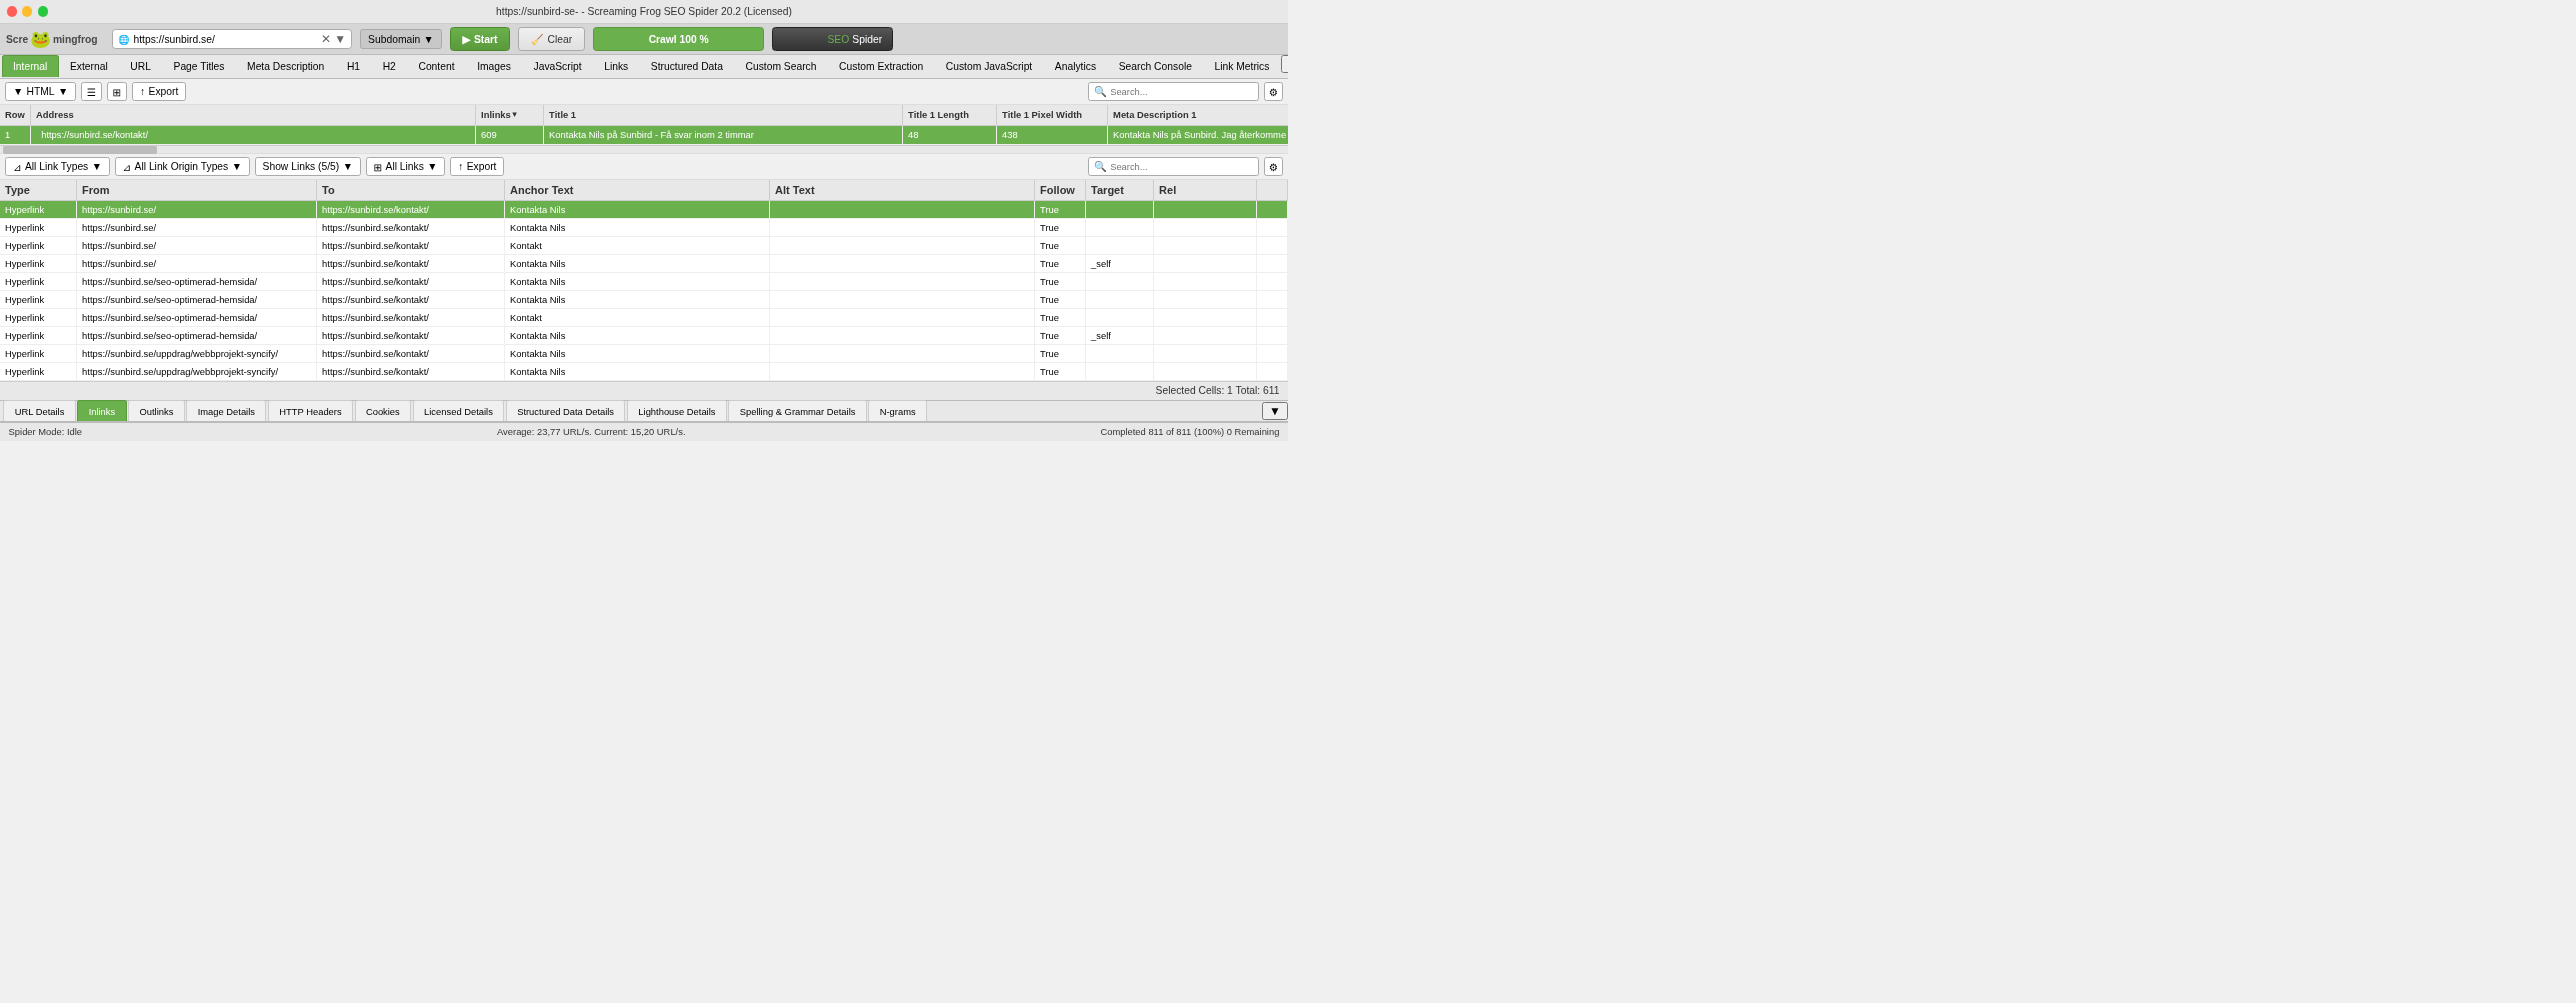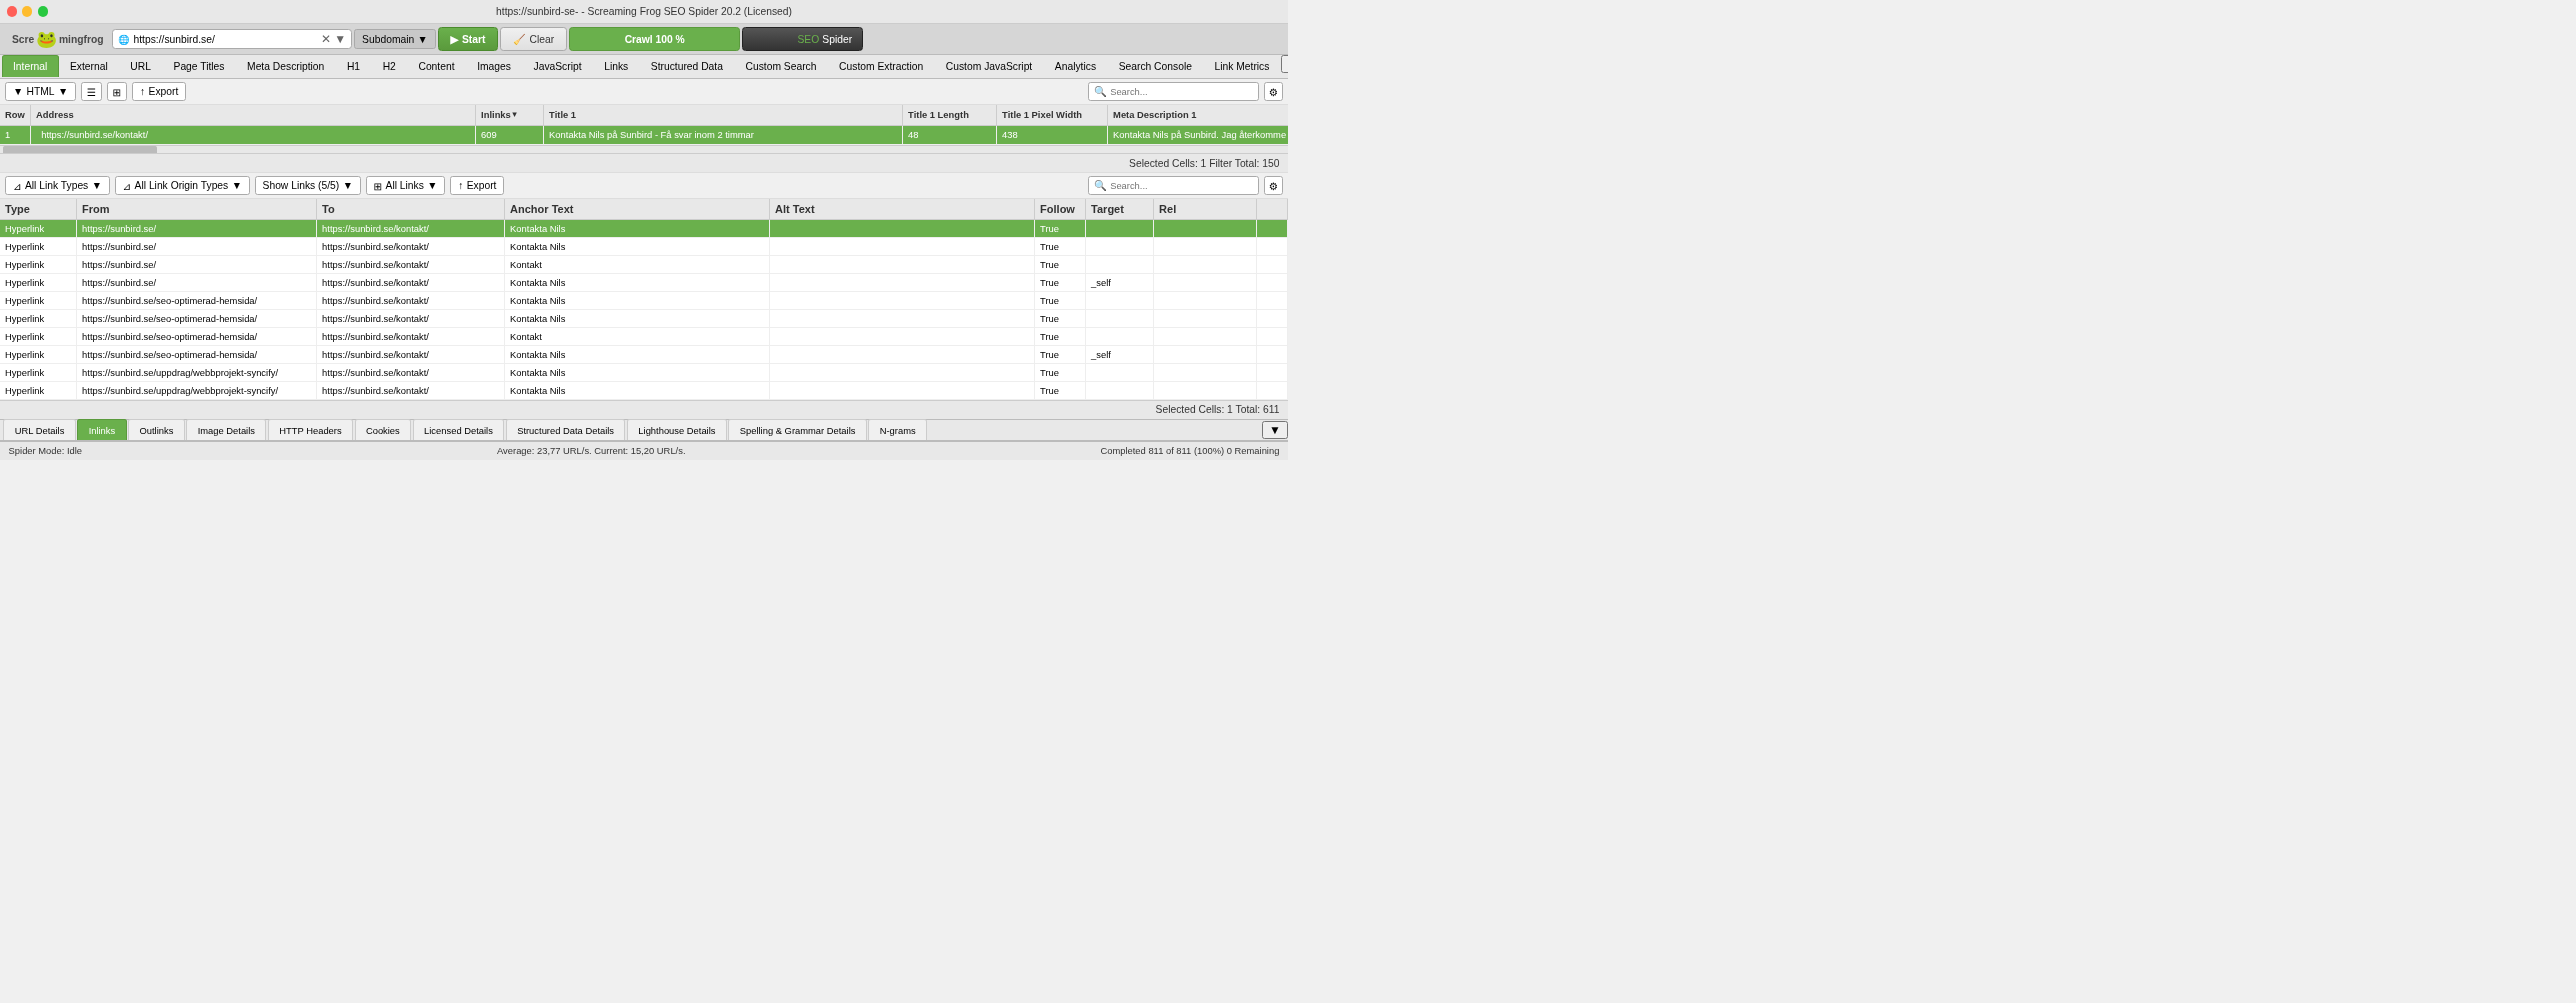--- a/index.html
+++ b/index.html
@@ -14,21 +14,21 @@
     #titlebar .window-controls { position: absolute; left: 6.8px; display: flex; gap: 5.1px; }
     .win-btn { width: 10.3px; height: 10.3px; border-radius: 50%; }
     .win-close { background: #ff5f57; }
     .win-min { background: #febc2e; }
     .win-max { background: #28c840; }
     #titlebar .title { font-size: 10.3px; color: #333; }
 
     
     #toolbar {
       display: flex; align-items: center; background: #d6d6d6;
-      height: 31px; padding: 0 12px; gap: 2px; border-bottom: 0.9px solid #bbb;
+      height: 31px; padding: 0 6px; gap: 8px; border-bottom: 0.9px solid #bbb;
     }
     .logo { display: flex; align-items: center; gap: 1.7px; font-size: 15.4px; font-weight: bold; color: #4a4a4a; margin-right: 6.8px; }
     .logo .frog { color: #6ab04c; font-size: 17px; }
     .url-bar-wrap { display: flex; align-items: center; background: white; border: 0.9px solid #aaa; border-radius: 3.4px; height: 20.5px; padding: 0 5.1px; gap: 3.4px; flex: 0 0 240px; }
     .url-bar-wrap .globe { color: #666; font-size: 9.4px; }
     .url-input { border: none; outline: none; font-size: 10.3px; flex: 1; }
     .url-x { background: none; border: none; cursor: pointer; color: #666; font-size: 12px; }
     .dropdown-btn { background: #c8c8c8; border: 0.9px solid #aaa; border-radius: 2.6px; height: 20.5px; padding: 0 6.8px; cursor: pointer; font-size: 10.3px; display: flex; align-items: center; gap: 3.4px; }
     .start-btn { background: linear-gradient(to bottom, #6ab04c, #5a9a3c); border: 0.9px solid #4a8a2c; border-radius: 3.4px; color: white; height: 24px; padding: 0 12px; cursor: pointer; font-size: 11px; font-weight: bold; display: flex; align-items: center; gap: 3.4px; }
     .clear-btn { background: linear-gradient(to bottom, #f0f0f0, #e0e0e0); border: 0.9px solid #aaa; border-radius: 3.4px; color: #333; height: 24px; padding: 0 12px; cursor: pointer; font-size: 11px; display: flex; align-items: center; gap: 3.4px; }
@@ -269,23 +269,20 @@
     <div class="td col-title1">Kontakta Nils på Sunbird - Få svar inom 2 timmar</div>
     <div class="td col-title1len">48</div>
     <div class="td col-title1px">438</div>
     <div class="td col-meta1">Kontakta Nils på Sunbird. Jag återkomme</div>
     <div class="td" style="flex:1"></div>
   </div>
 
   <div class="hscroll">
     <div class="hscroll-thumb"></div>
   </div>
-  <div class="selected-cells-bar">
-    <span>Selected Cells: 1  Filter Total:  150</span>
-  </div>
 </div>
 
 <div id="links-toolbar">
   <button class="filter-btn">
     <span>⊿</span>
     <span>All Link Types</span>
     <span>▼</span>
   </button>
   <button class="filter-btn">
     <span>⊿</span>

